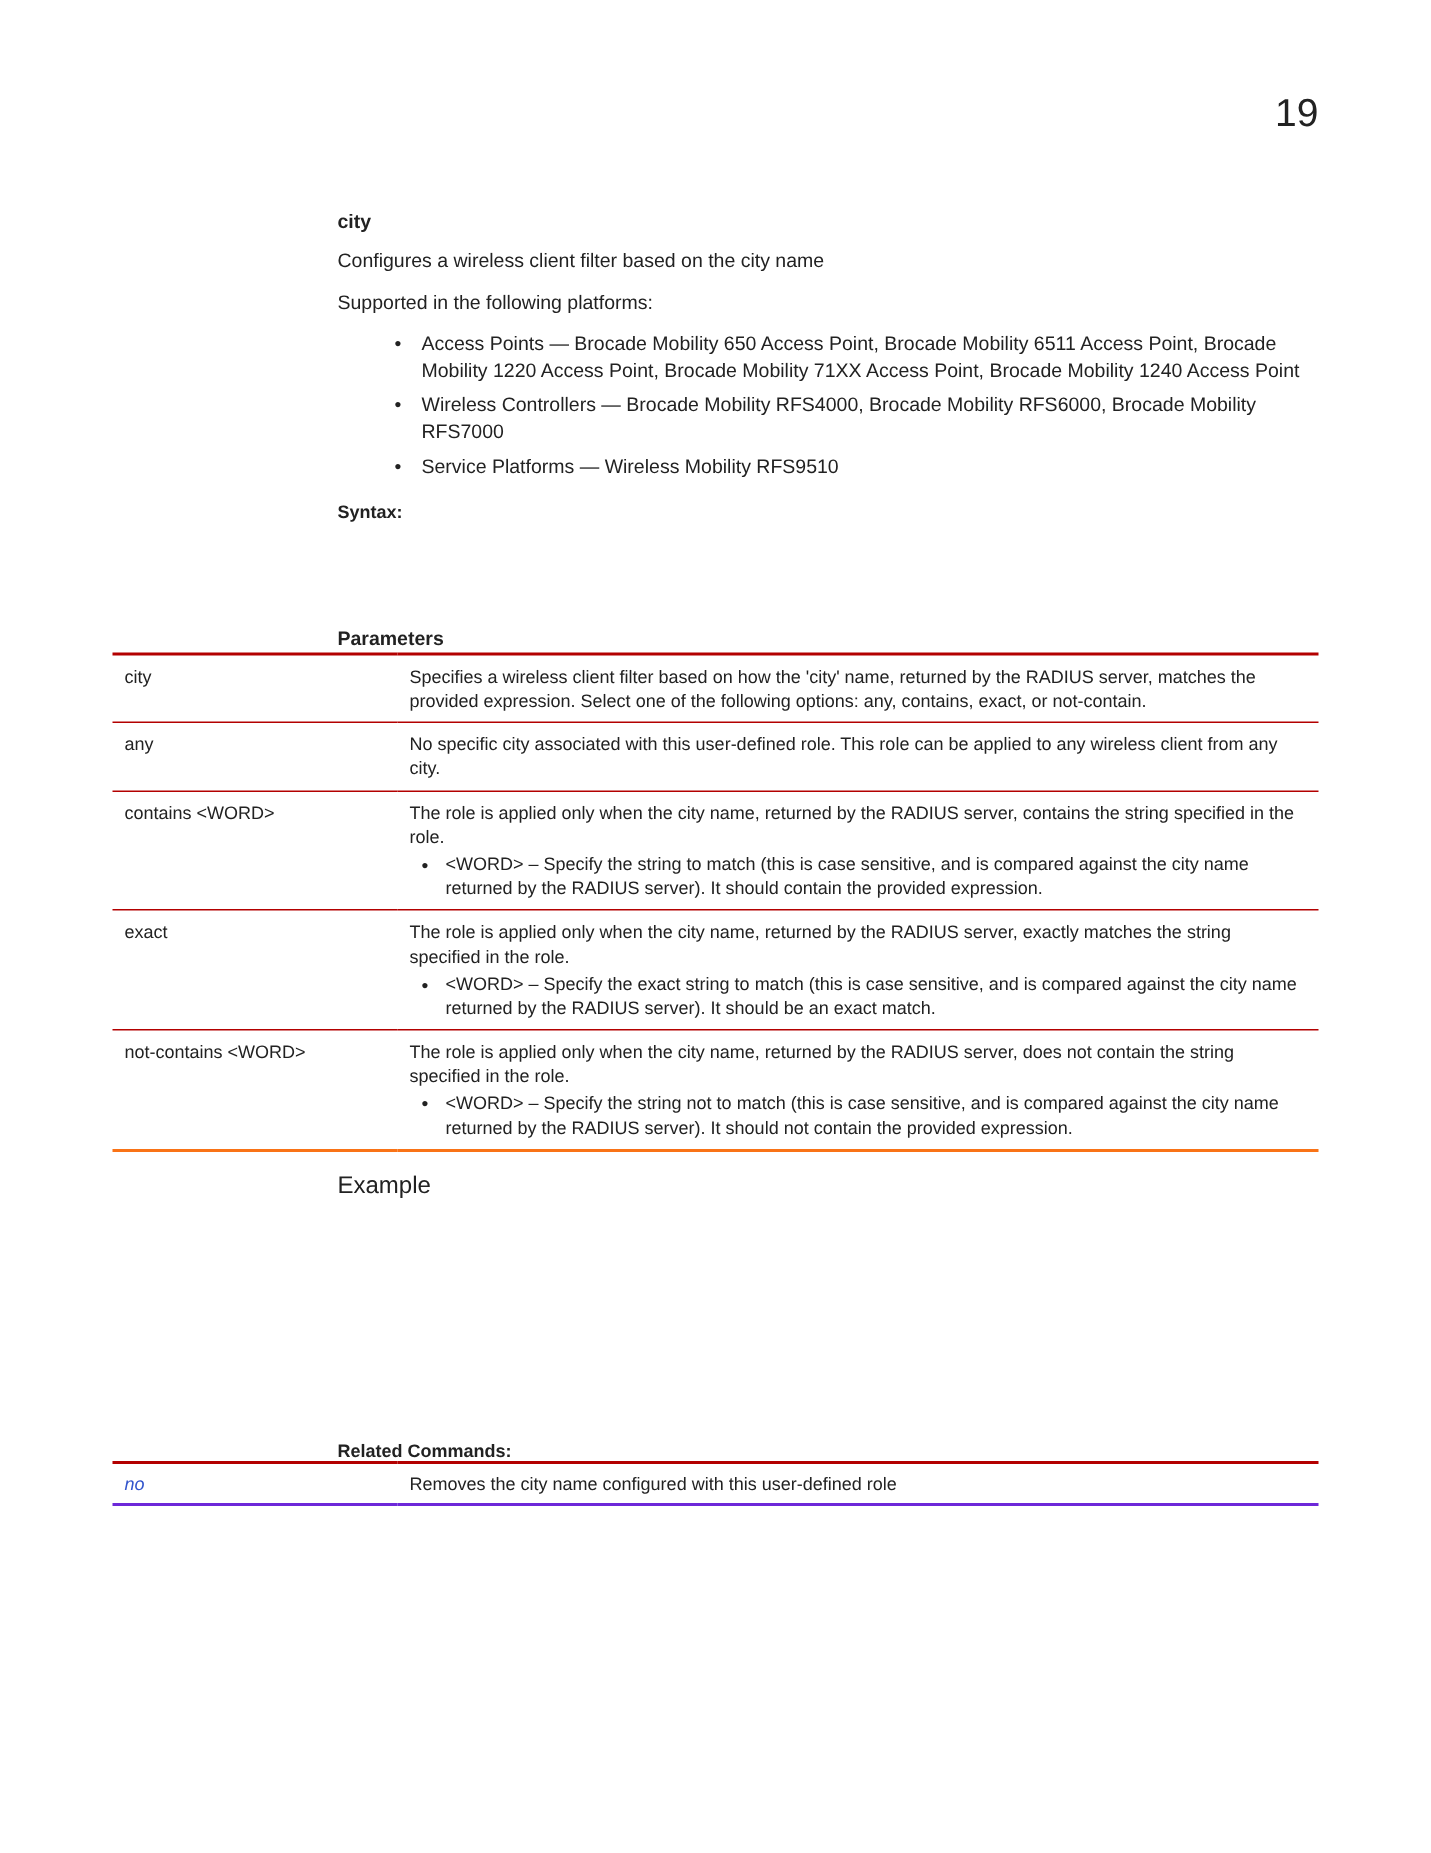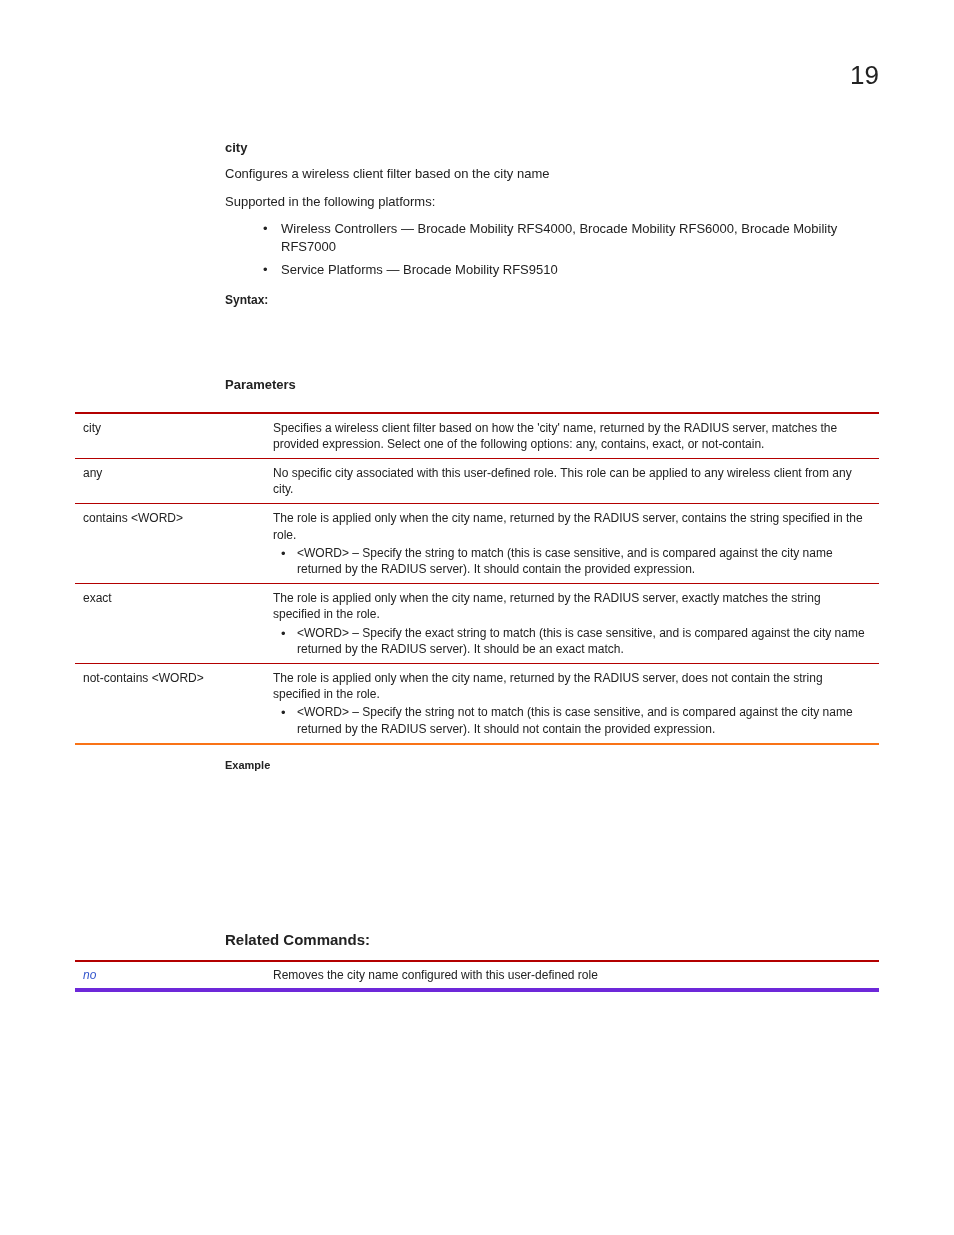--- a/index.html
+++ b/index.html
@@ -57,21 +57,21 @@
   }
   .section-heading {
     font-weight: bold;
     font-size: 12px;
     margin-top: 14px;
   }
   .params-heading {
     font-weight: bold;
     font-size: 13px;
     margin-top: 70px;
-    margin-bottom: 20px;
+    margin-bottom: 2px;
   }
   .param-table {
     margin-left: -150px;
     width: 804px;
     border-collapse: collapse;
     font-size: 12px;
   }
   .param-table tr.first td { border-top: 2px solid #b30000; }
   .param-table td {
     border-bottom: 1px solid #b30000;
@@ -90,57 +90,58 @@
     padding-left: 24px;
   }
   .inner-bullet li::before {
     content: "•";
     position: absolute;
     left: 8px;
     top: 0;
     font-size: 13px;
   }
   .example-heading {
-    font-weight: bold;
-    font-size: 11px;
+    font-weight: normal;
+    font-size: 16px;
     margin-top: 14px;
   }
   .related-heading {
     font-weight: bold;
-    font-size: 15px;
+    font-size: 12px;
     margin-top: 160px;
-    margin-bottom: 12px;
+    margin-bottom: 0;
   }
   .rel-table {
     margin-left: -150px;
     width: 804px;
     border-collapse: collapse;
     font-size: 12px;
   }
-  .rel-table tr td { border-top: 2px solid #b30000; border-bottom: 4px solid #6d28d9; padding: 6px 8px; }
+  .rel-table tr td { border-top: 2px solid #b30000; border-bottom: 2px solid #6d28d9; padding: 6px 8px; }
   .rel-table td.key { width: 190px; }
   .rel-link { color: #3355cc; font-style: italic; cursor: pointer; }
 </style>
 </head>
 <body>
 
 <div class="page-number">19</div>
 
 <div class="content">
 
   <div class="cmd-name">city</div>
 
 
   <div class="desc">Configures a wireless client filter based on the city name</div>
 
   <div class="desc">Supported in the following platforms:</div>
 
   <ul class="bullets">
+    <li>Access Points — Brocade Mobility 650 Access Point, Brocade Mobility 6511 Access Point, Brocade Mobility 1220 Access Point, Brocade Mobility 71XX Access Point, Brocade Mobility 1240 Access Point</li>
     <li>Wireless Controllers — Brocade Mobility RFS4000, Brocade Mobility RFS6000, Brocade Mobility RFS7000</li>
-    <li>Service Platforms — Brocade Mobility RFS9510</li>
+    <li>Service Platforms — Wireless Mobility RFS9510</li>
   </ul>
 
   <div class="section-heading">Syntax:</div>
 
   <div class="params-heading">Parameters</div>
 
   <table class="param-table">
     <tbody>
         <tr class="first">
       <td class="key">city</td>

